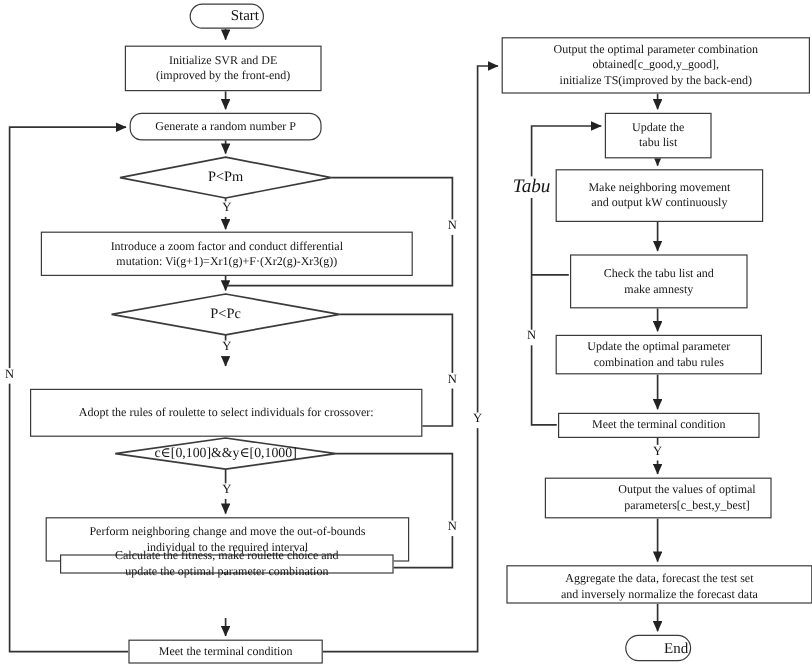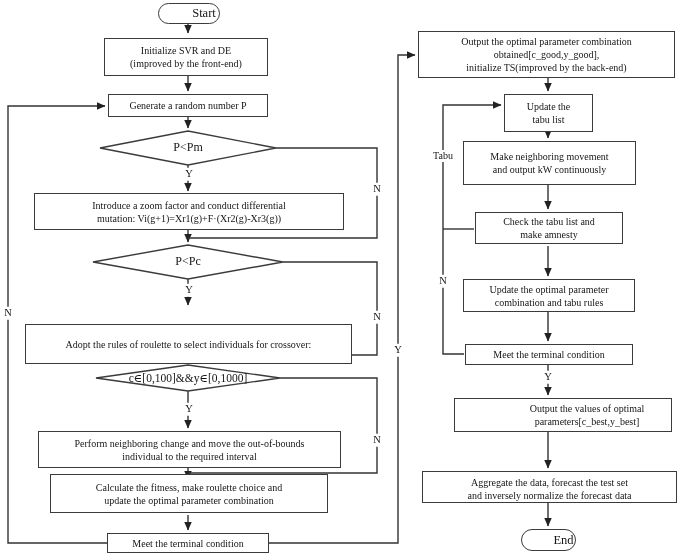--- a/index.html
+++ b/index.html
@@ -18,21 +18,21 @@
   .oval{border-radius:12px;font-size:12.5px;padding-left:30px;}
   .dtext{
     position:absolute;box-sizing:border-box;background:transparent;border:none;
     display:flex;align-items:center;justify-content:center;text-align:center;
     font-size:12px;line-height:1.1;
   }
   .elabel{
     position:absolute;transform:translate(-50%,-50%);background:#fff;
     font-size:10.5px;line-height:1;padding:1px 2px;
   }
-  .elabel.big{font-size:10px;}
+  .elabel.big{font-size:16px;font-style:italic;}
 </style>
 </head>
 <body>
 
 <div id="canvas">
 
   <svg id="wires" viewBox="0 0 677 555" xmlns="http://www.w3.org/2000/svg">
     <defs>
       <marker id="arr" markerUnits="userSpaceOnUse" markerWidth="10" markerHeight="8" refX="8.5" refY="4" orient="auto">
         <path d="M0,0 L9,4 L0,8 Z" fill="#222"></path>
@@ -83,35 +83,35 @@
     <span>Start</span>
   </div>
   <div class="node oval" style="left:521px;top:529px;width:55px;height:22px;">
     <span>End</span>
   </div>
 
   <div class="node" style="left:104px;top:38px;width:164px;height:38px;">
     <span>Initialize SVR and DE</span>
     <span>(improved by the front-end)</span>
   </div>
-  <div class="node" style="left:108px;top:94px;width:160px;height:23px;">
+  <div class="node" style="left:108px;top:94px;width:160px;height:23px;border-radius:10px;">
     <span>Generate a random number P</span>
   </div>
   <div class="node" style="left:34px;top:193px;width:310px;height:37px;">
     <span>Introduce a zoom factor and conduct differential</span>
     <span>mutation: Vi(g+1)=Xr1(g)+F·(Xr2(g)-Xr3(g))</span>
   </div>
   <div class="node" style="left:25px;top:308px;width:327px;height:40px;margin-top:16px;">
     <span>Adopt the rules of roulette to select individuals for crossover:</span>
   </div>
   <div class="node" style="left:38px;top:431px;width:303px;height:37px;">
     <span>Perform neighboring change and move the out-of-bounds</span>
     <span>individual to the required interval</span>
   </div>
-  <div class="node" style="left:50px;top:474px;width:278px;height:39px;">
+  <div class="node" style="left:50px;top:462px;width:278px;height:16px;">
     <span>Calculate the fitness, make roulette choice and</span>
     <span>update the optimal parameter combination</span>
   </div>
   <div class="node" style="left:107px;top:533px;width:162px;height:20px;">
     <span>Meet the terminal condition</span>
   </div>
 
   <div class="dtext" style="left:138px;top:140px;width:100px;height:16px;text-align:right;">P&lt;Pm</div>
   <div class="dtext" style="left:138px;top:254px;width:100px;height:16px;">P&lt;Pc</div>
   <div class="dtext" style="left:93px;top:370px;width:190px;height:16px;font-size:11.5px;">c∈[0,100]&amp;&amp;y∈[0,1000]</div>
@@ -122,32 +122,32 @@
     <span>initialize TS(improved by the back-end)</span>
   </div>
   <div class="node" style="left:504px;top:94px;width:89px;height:38px;">
     <span>Update the</span>
     <span>tabu list</span>
   </div>
   <div class="node" style="left:463px;top:141px;width:173px;height:44px;">
     <span>Make neighboring movement</span>
     <span>and output kW continuously</span>
   </div>
-  <div class="node" style="left:475px;top:212px;width:148px;height:32px;">
+  <div class="node" style="left:475px;top:212px;width:148px;height:45px;">
     <span>Check the tabu list and</span>
     <span>make amnesty</span>
   </div>
   <div class="node" style="left:463px;top:279px;width:172px;height:33px;">
     <span>Update the optimal parameter</span>
     <span>combination and tabu rules</span>
   </div>
   <div class="node" style="left:465px;top:344px;width:168px;height:21px;">
     <span>Meet the terminal condition</span>
   </div>
-  <div class="node" style="left:454px;top:398px;width:218px;height:34px;padding-left:48px;">
+  <div class="node" style="left:454px;top:398px;width:189px;height:34px;padding-left:48px;">
     <span>Output the values of optimal</span>
     <span>parameters[c_best,y_best]</span>
   </div>
   <div class="node" style="left:422px;top:471px;width:255px;height:32px;justify-content:flex-end;">
     <span>Aggregate the data, forecast the test set</span>
     <span>and inversely normalize the forecast data</span>
   </div>
 
   <div class="elabel" style="left:189px;top:174px;">Y</div>
   <div class="elabel" style="left:189px;top:290px;">Y</div>

